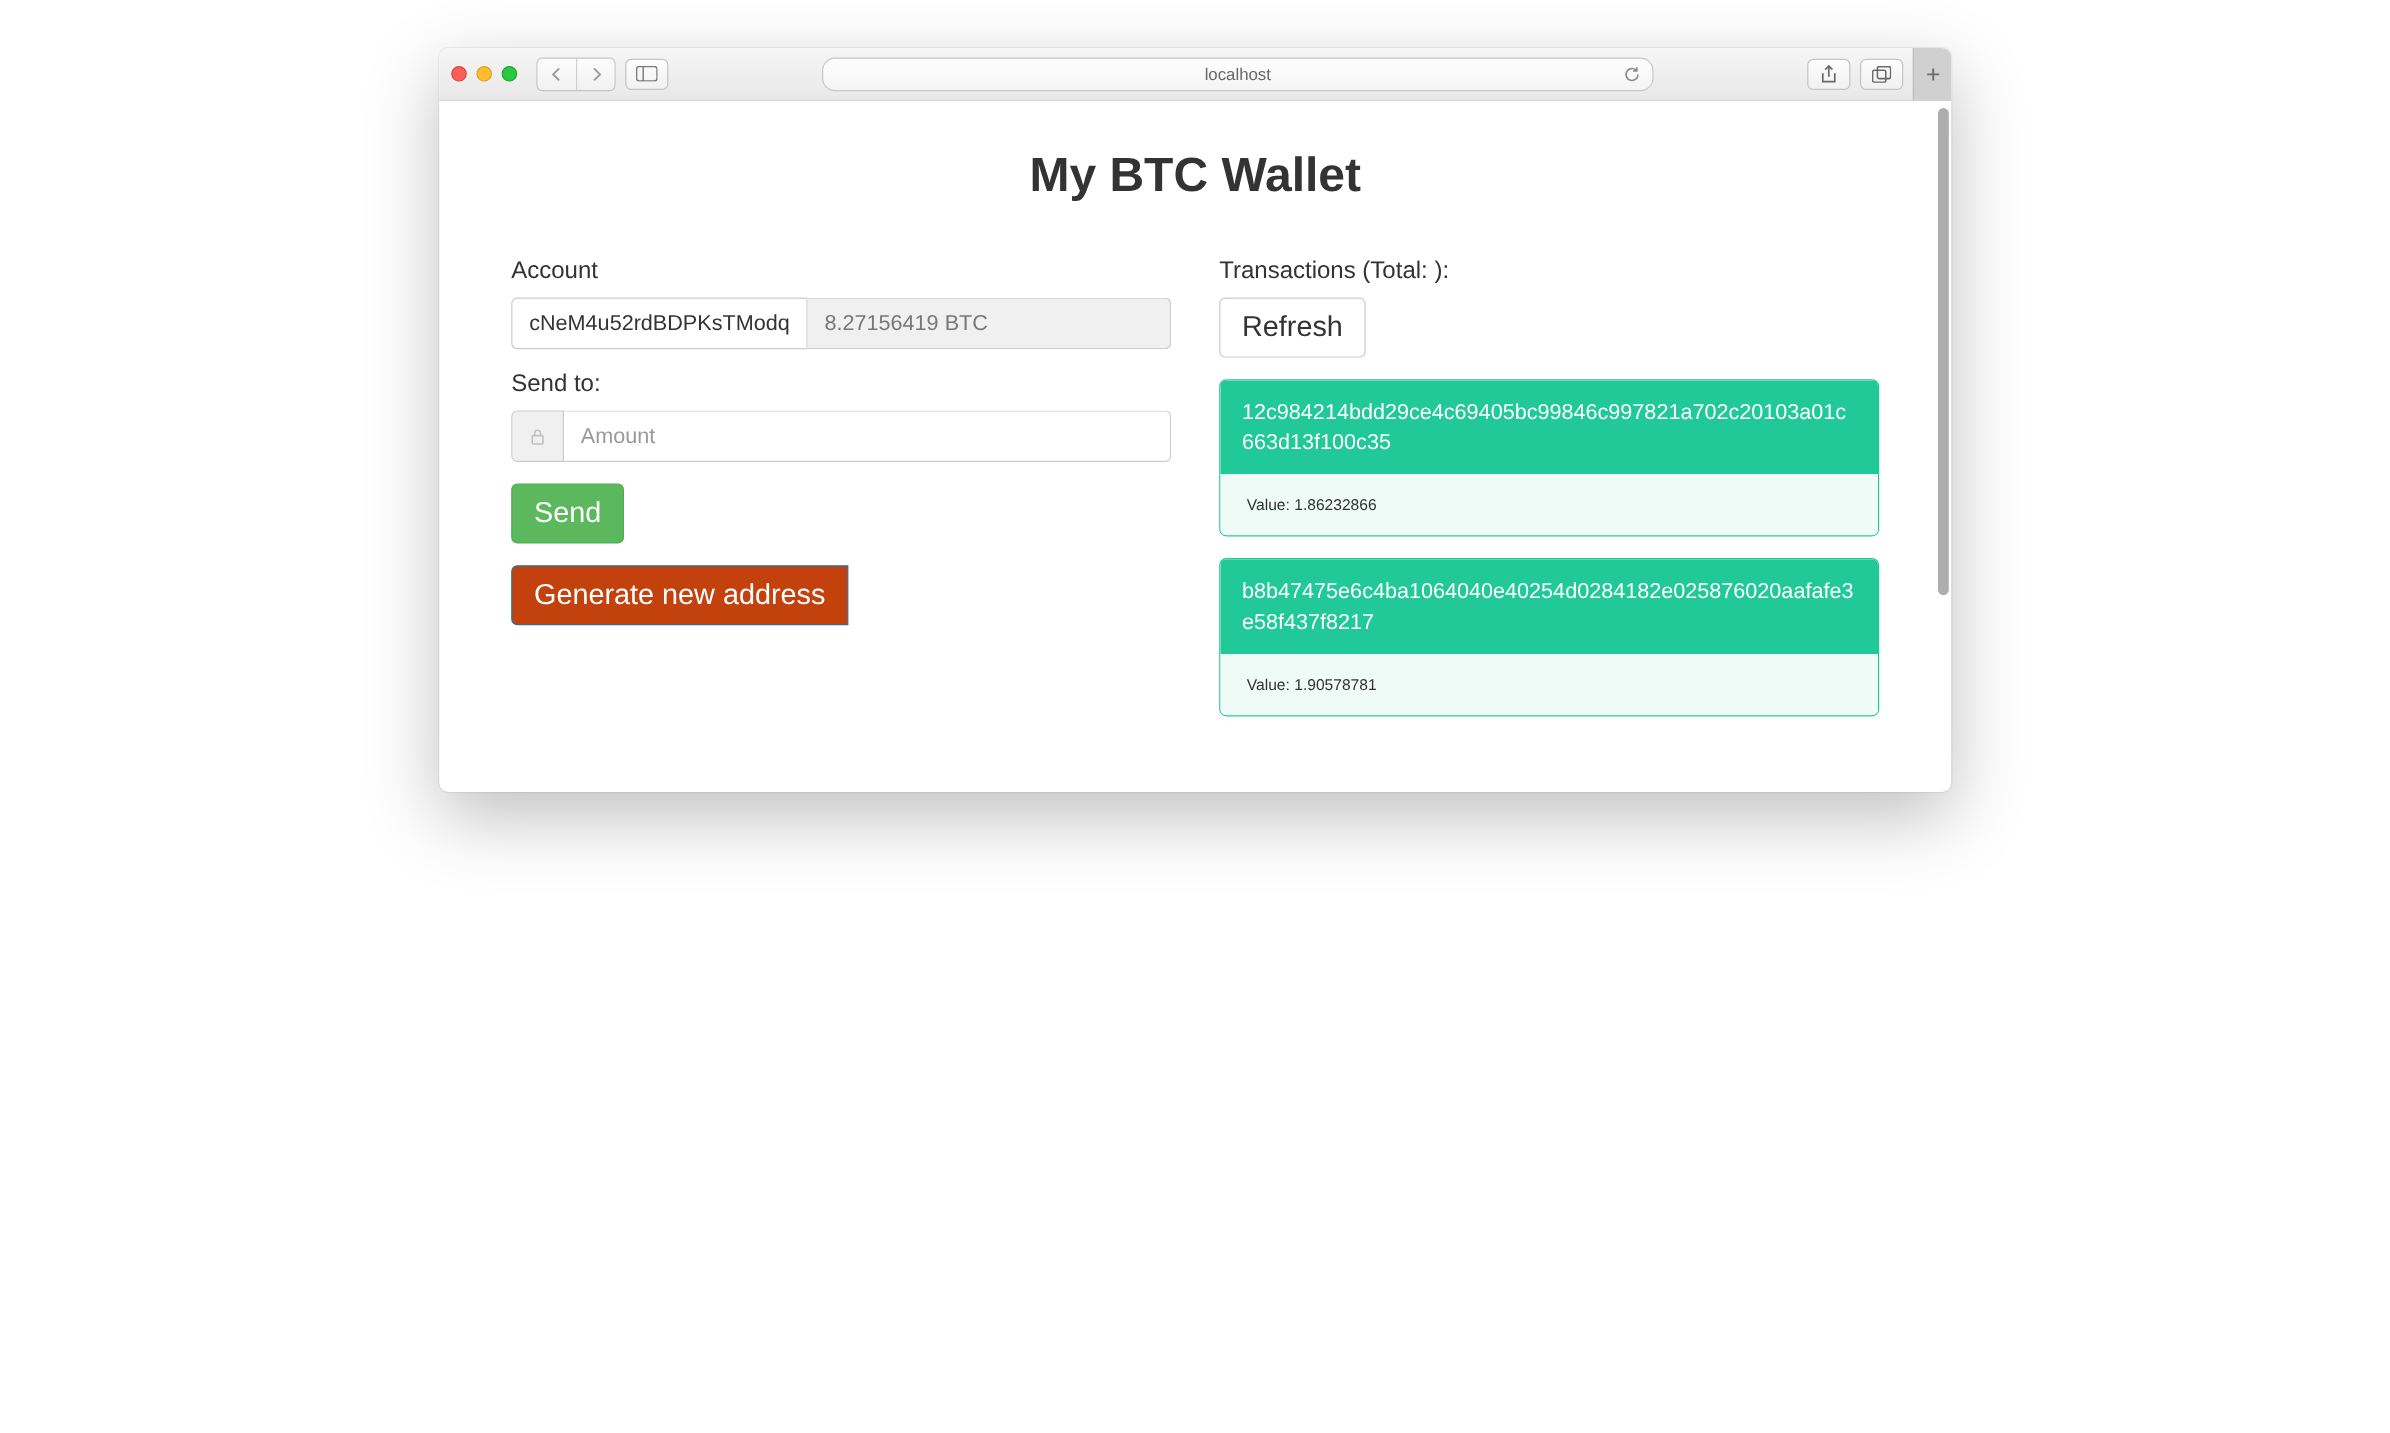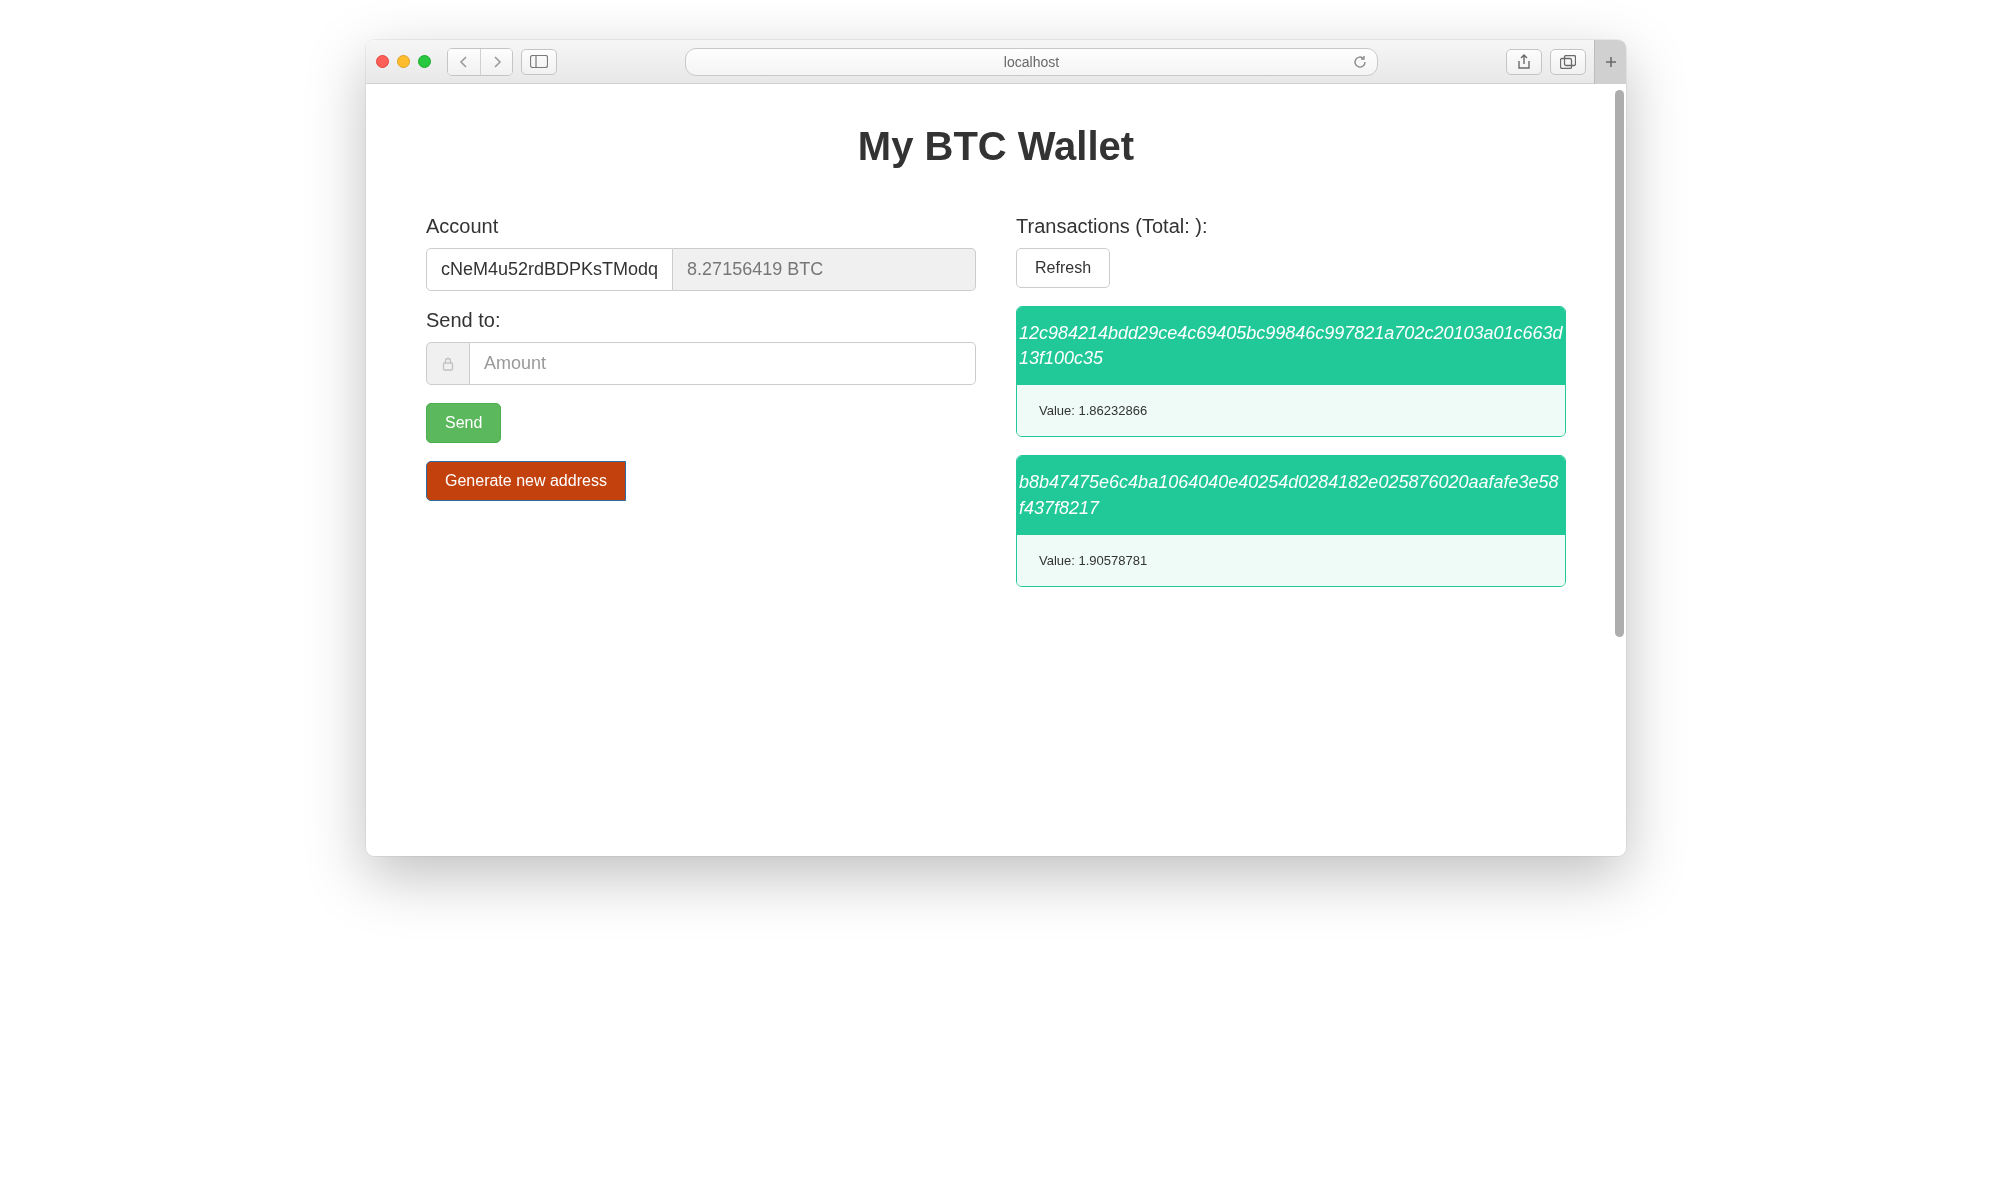--- a/index.html
+++ b/index.html
@@ -109,21 +109,21 @@
       border-left: 1px solid #bcbcbc;
       display: flex;
       align-items: center;
       justify-content: center;
       color: #6a6a6a;
       font-size: 20px;
     }
     .content {
       position: relative;
       padding: 40px 60px 30px 60px;
-      height: 772px;
+      height: 576px;
     }
     .page-title {
       text-align: center;
       font-size: 40px;
       font-weight: 700;
       color: #333;
       margin-bottom: 46px;
     }
     .columns {
       display: flex;
@@ -182,21 +182,21 @@
       outline: none;
       font-family: inherit;
     }
     .form-input::placeholder {
       color: #999;
     }
     .btn {
       display: inline-flex;
       align-items: center;
       padding: 10px 18px;
-      font-size: 16px;
+      font-size: 24px;
       border-radius: 5px;
       border: 1px solid transparent;
       cursor: pointer;
       font-family: inherit;
     }
     .btn-success {
       background: #5cb85c;
       border-color: #4cae4c;
       color: #fff;
     }
@@ -229,25 +229,24 @@
     }
     .tx-card {
       border: 1px solid #20c997;
       border-radius: 6px;
       margin-top: 18px;
       overflow: hidden;
     }
     .tx-header {
       background: #20c997;
       color: #fff;
-      padding: 14px 2px;
+      padding: 14px 18px;
       font-size: 18px;
       word-break: break-all;
       line-height: 1.4;
-      font-style: italic;
     }
     .tx-body {
       background: #eefbf6;
       padding: 18px 22px;
       font-size: 13px;
       color: #333;
     }
     .scrollbar-track {
       position: absolute;
       right: 2px;

